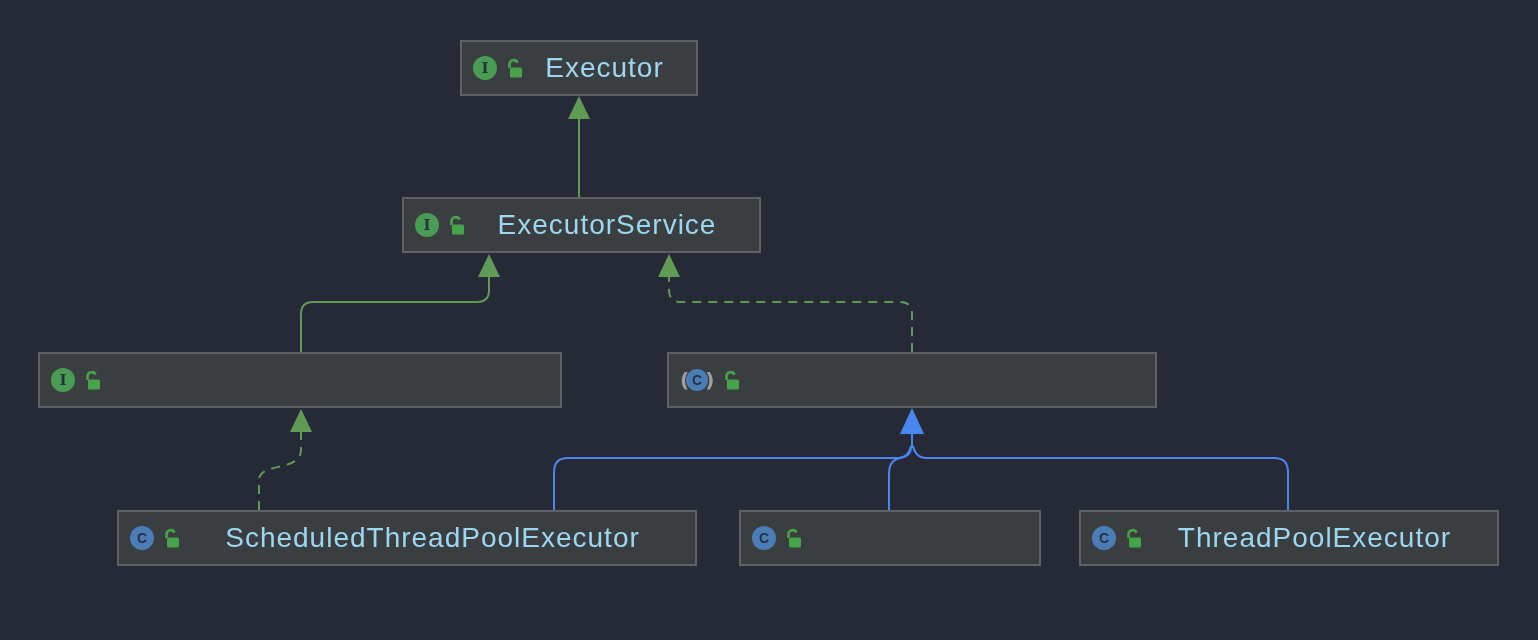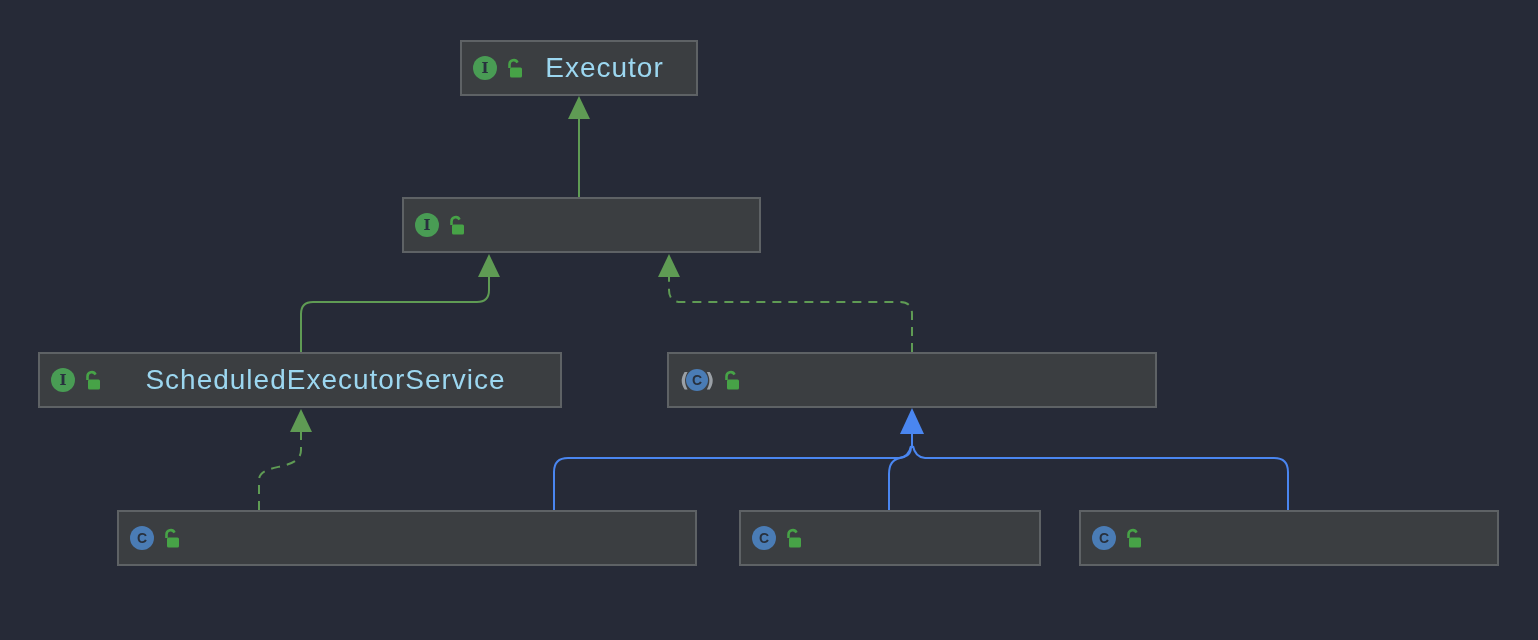--- a/index.html
+++ b/index.html
@@ -98,31 +98,31 @@
 </div>
 
 <div class="node" style="left:402px;top:197px;width:359px;height:56px">
   <span class="circ iface">I</span>
   <span class="lock">
     <svg width="18" height="20" viewBox="0 0 18 20">
         <path d="M3.5,10 L3.5,6.5 A4.2,4.2 0 0 1 11.5,4.6" fill="none" stroke="var(--lock-color)" stroke-width="2.6"></path>
         <rect x="4" y="9.5" width="12" height="10" rx="1.5" fill="var(--lock-color)"></rect>
       </svg>
   </span>
+  <span class="label">ExecutorService</span>
 </div>
 
 <div class="node" style="left:38px;top:352px;width:524px;height:56px">
   <span class="circ iface">I</span>
   <span class="lock">
     <svg width="18" height="20" viewBox="0 0 18 20">
         <path d="M3.5,10 L3.5,6.5 A4.2,4.2 0 0 1 11.5,4.6" fill="none" stroke="var(--lock-color)" stroke-width="2.6"></path>
         <rect x="4" y="9.5" width="12" height="10" rx="1.5" fill="var(--lock-color)"></rect>
       </svg>
   </span>
-  <span class="label">ScheduledExecutorService</span>
 </div>
 
 <div class="node" style="left:667px;top:352px;width:490px;height:56px">
   <span class="abstract-wrap">
     <span class="paren l">(</span>
     <span class="circ cls">C</span>
     <span class="paren r">)</span>
   </span>
   <span class="lock">
     <svg width="18" height="20" viewBox="0 0 18 20">
@@ -133,33 +133,35 @@
 </div>
 
 <div class="node" style="left:117px;top:510px;width:580px;height:56px">
   <span class="circ cls">C</span>
   <span class="lock">
     <svg width="18" height="20" viewBox="0 0 18 20">
         <path d="M3.5,10 L3.5,6.5 A4.2,4.2 0 0 1 11.5,4.6" fill="none" stroke="var(--lock-color)" stroke-width="2.6"></path>
         <rect x="4" y="9.5" width="12" height="10" rx="1.5" fill="var(--lock-color)"></rect>
       </svg>
   </span>
+  <span class="label">ScheduledThreadPoolExecutor</span>
 </div>
 
 <div class="node" style="left:739px;top:510px;width:302px;height:56px">
   <span class="circ cls">C</span>
   <span class="lock">
     <svg width="18" height="20" viewBox="0 0 18 20">
         <path d="M3.5,10 L3.5,6.5 A4.2,4.2 0 0 1 11.5,4.6" fill="none" stroke="var(--lock-color)" stroke-width="2.6"></path>
         <rect x="4" y="9.5" width="12" height="10" rx="1.5" fill="var(--lock-color)"></rect>
       </svg>
   </span>
 </div>
 
 <div class="node" style="left:1079px;top:510px;width:420px;height:56px">
   <span class="circ cls">C</span>
   <span class="lock">
     <svg width="18" height="20" viewBox="0 0 18 20">
         <path d="M3.5,10 L3.5,6.5 A4.2,4.2 0 0 1 11.5,4.6" fill="none" stroke="var(--lock-color)" stroke-width="2.6"></path>
         <rect x="4" y="9.5" width="12" height="10" rx="1.5" fill="var(--lock-color)"></rect>
       </svg>
   </span>
+  <span class="label">ThreadPoolExecutor</span>
 </div>
 
 </body></html>

